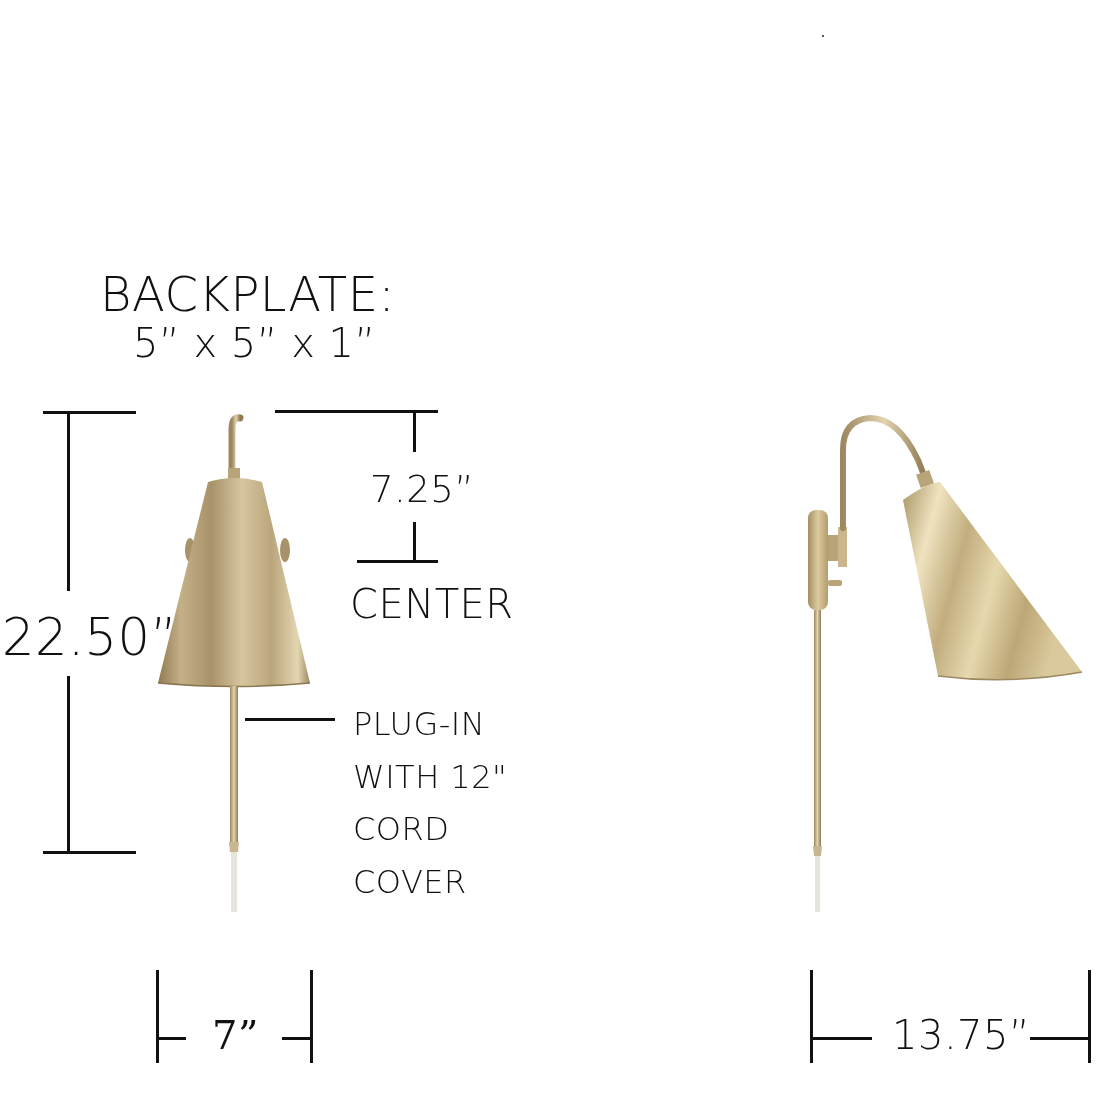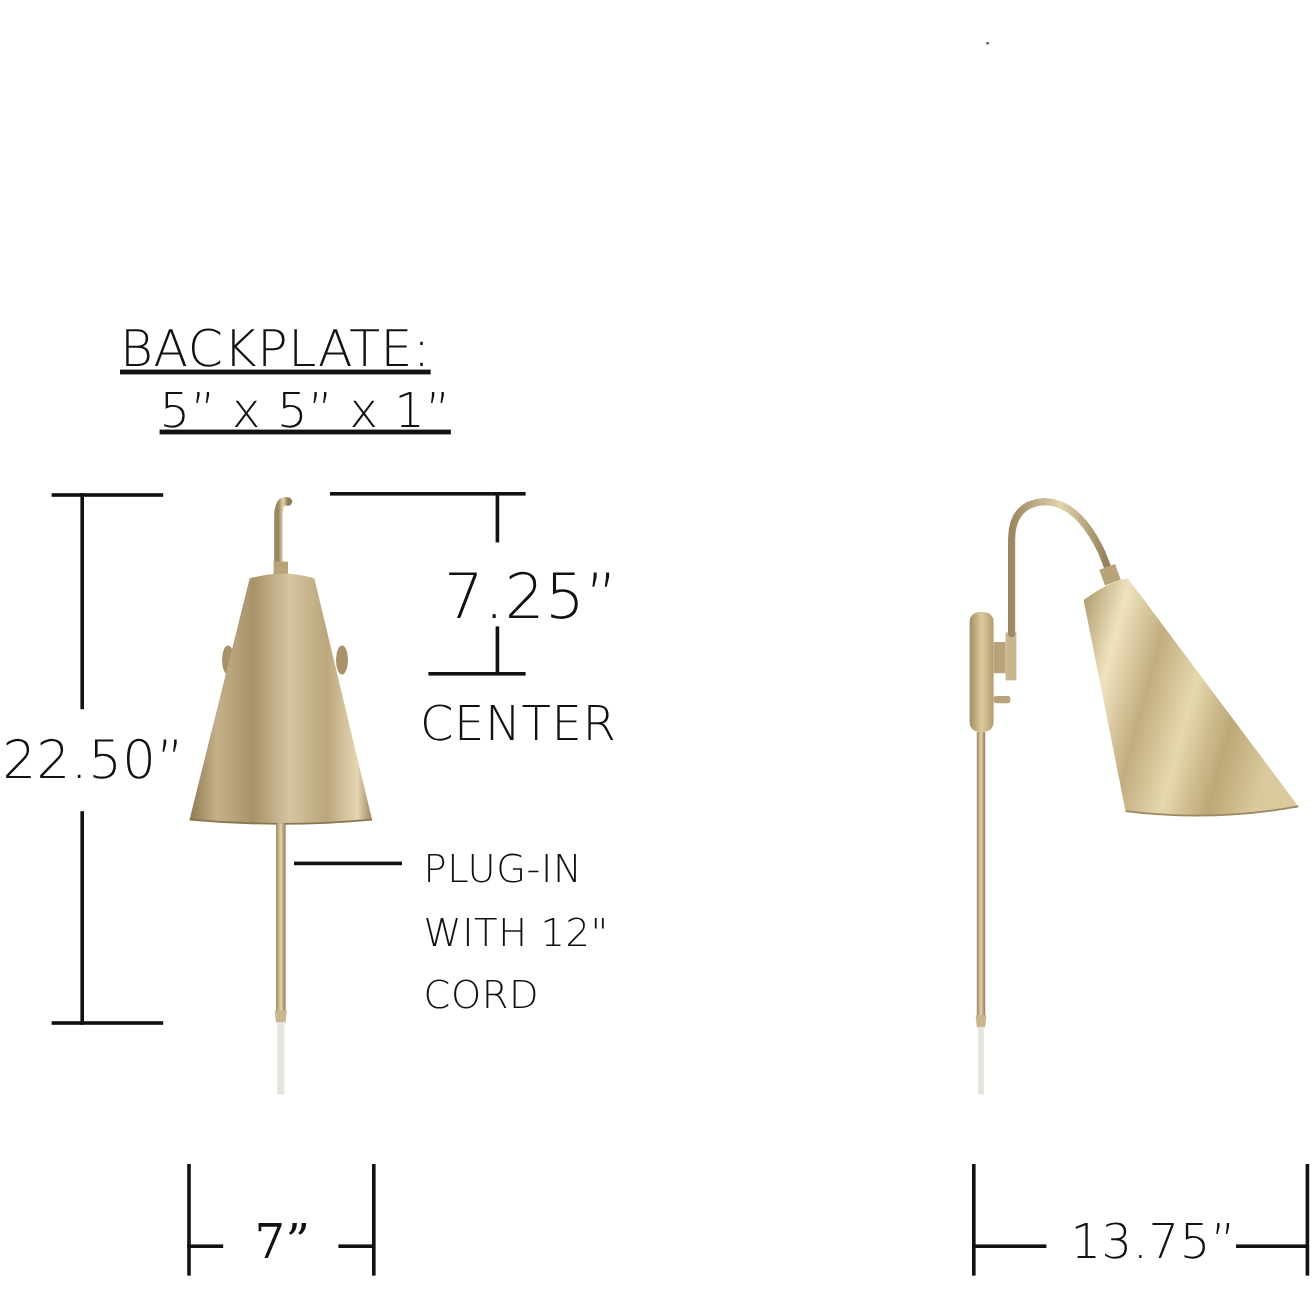--- a/index.html
+++ b/index.html
@@ -75,44 +75,45 @@
 
     <path d="M903,500 Q925,484 940,482 L1082,672 Q1010,685 938,676 Z" fill="url(#shadeSide)"></path>
     <path d="M938,676 Q1010,685 1082,672" fill="none" stroke="#9c8760" stroke-width="1.5"></path>
 
     <rect x="814" y="610" width="7" height="238" fill="url(#rod)"></rect>
     <path d="M813,846 L822,846 L821,856 L814,856 Z" fill="#c8b68f"></path>
     <rect x="815" y="856" width="5" height="56" fill="#e6e4dc"></rect>
   </g>
 </svg>
 
-<div class="lbl" style="left:100px; top:266px; font-size:42px;text-decoration:underline;">BACKPLATE:</div>
-<div class="lbl" style="left:133px; top:320px; font-size:40px;text-decoration:underline;">5” x 5” x 1”</div>
+<div class="lbl" style="left:100px; top:266px; font-size:48px;">BACKPLATE:</div>
+<div class="lbl" style="left:133px; top:320px; font-size:40px;">5” x 5” x 1”</div>
 
 <div class="line" style="left:43px; top:411px; width:93px; height:3px;"></div>
 <div class="line" style="left:67px; top:411px; width:3px; height:180px;"></div>
-<div class="lbl" style="left:2px; top:608px; font-size:44px;">22.50”</div>
+<div class="lbl" style="left:2px; top:608px; font-size:51px;">22.50”</div>
 <div class="line" style="left:67px; top:676px; width:3px; height:178px;"></div>
 <div class="line" style="left:43px; top:851px; width:93px; height:3px;"></div>
 
 <div class="line" style="left:275px; top:410px; width:163px; height:3px;"></div>
 <div class="line" style="left:413px; top:410px; width:3px; height:42px;"></div>
-<div class="lbl" style="left:370px; top:468px; font-size:52px;">7.25”</div>
+<div class="lbl" style="left:370px; top:468px; font-size:37px;">7.25”</div>
 <div class="line" style="left:413px; top:522px; width:3px; height:40px;"></div>
 <div class="line" style="left:357px; top:560px; width:81px; height:3px;"></div>
 
 <div class="lbl" style="left:350px; top:578px; font-size:40px; line-height:52px;">
   <div>CENTER</div>
 </div>
 
 <div class="line" style="left:245px; top:718px; width:90px; height:3px;"></div>
 <div class="lbl" style="left:353px; top:698px; font-size:32px; line-height:52.5px;">
   <div>PLUG-IN</div>
   <div>WITH 12"</div>
   <div>CORD</div>
+  <div>COVER</div>
 </div>
 
 <div class="line" style="left:156px; top:970px; width:3px; height:93px;"></div>
 <div class="line" style="left:156px; top:1037px; width:30px; height:3px;"></div>
 <div class="lbl" style="left:212px; top:1012px; font-size:40px; font-family:'DejaVu Serif', serif;">7”</div>
 <div class="line" style="left:282px; top:1037px; width:30px; height:3px;"></div>
 <div class="line" style="left:310px; top:970px; width:3px; height:93px;"></div>
 
 <div class="line" style="left:810px; top:970px; width:3px; height:93px;"></div>
 <div class="line" style="left:810px; top:1037px; width:62px; height:3px;"></div>

